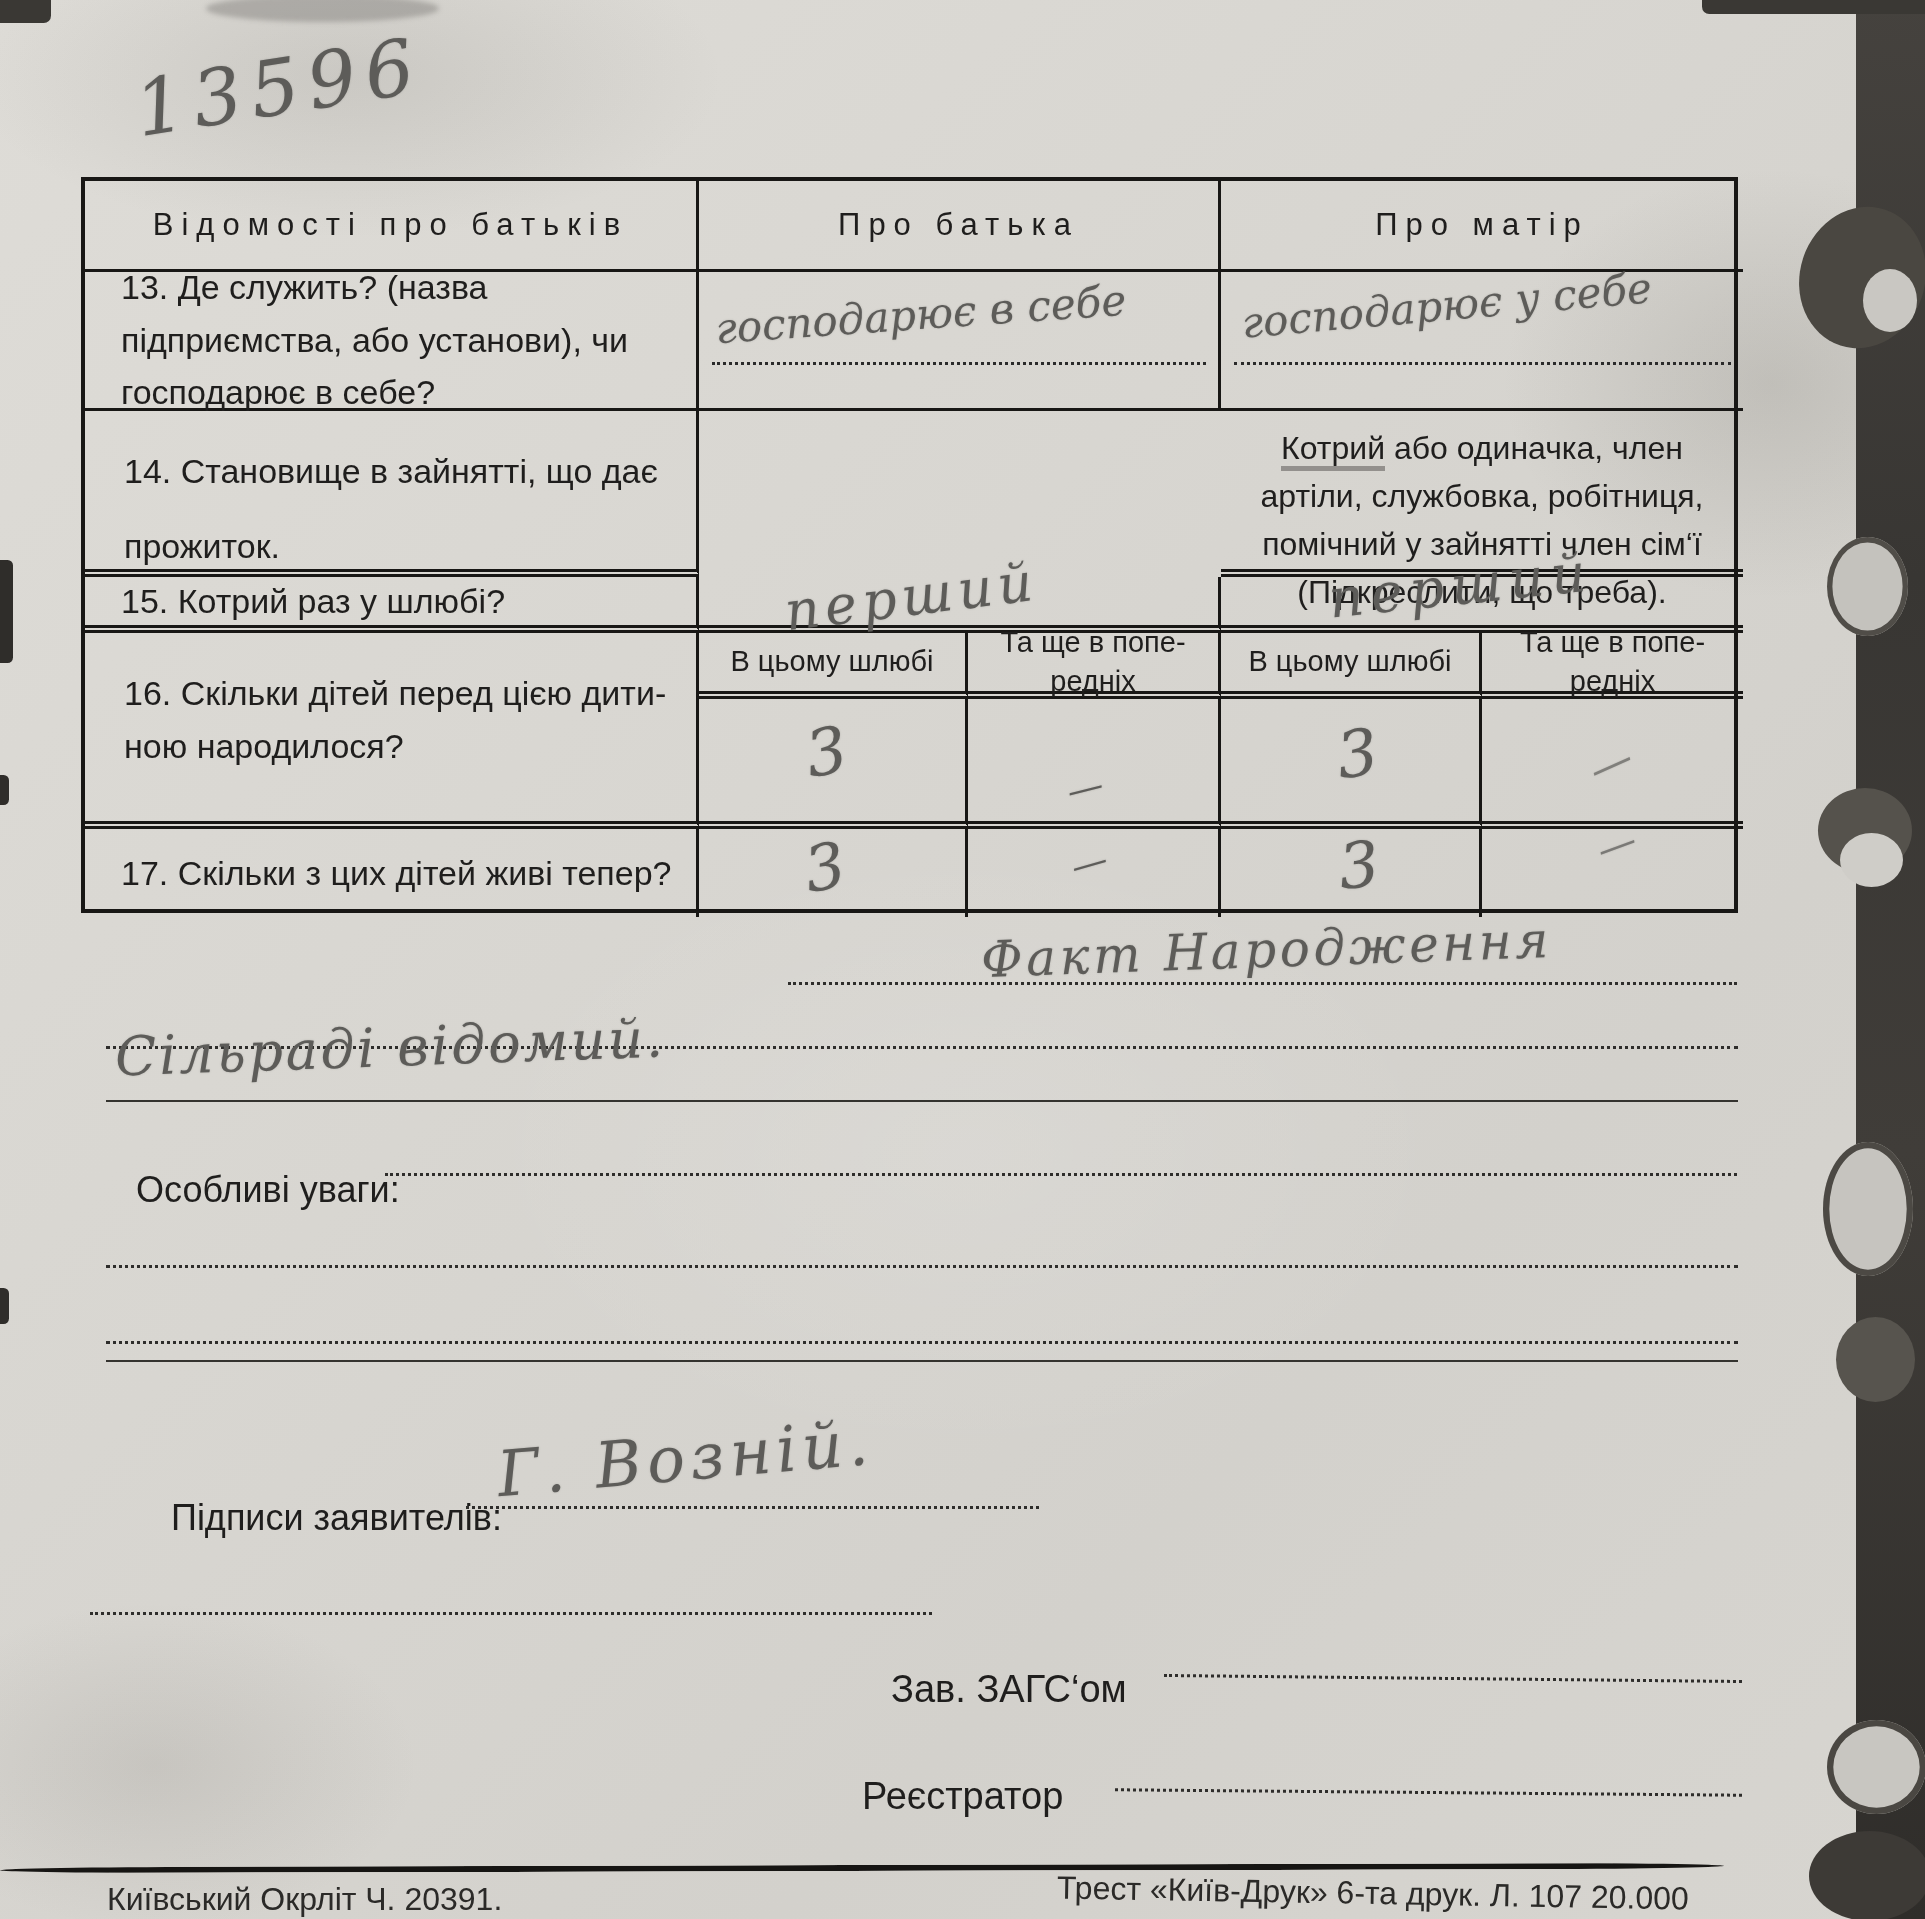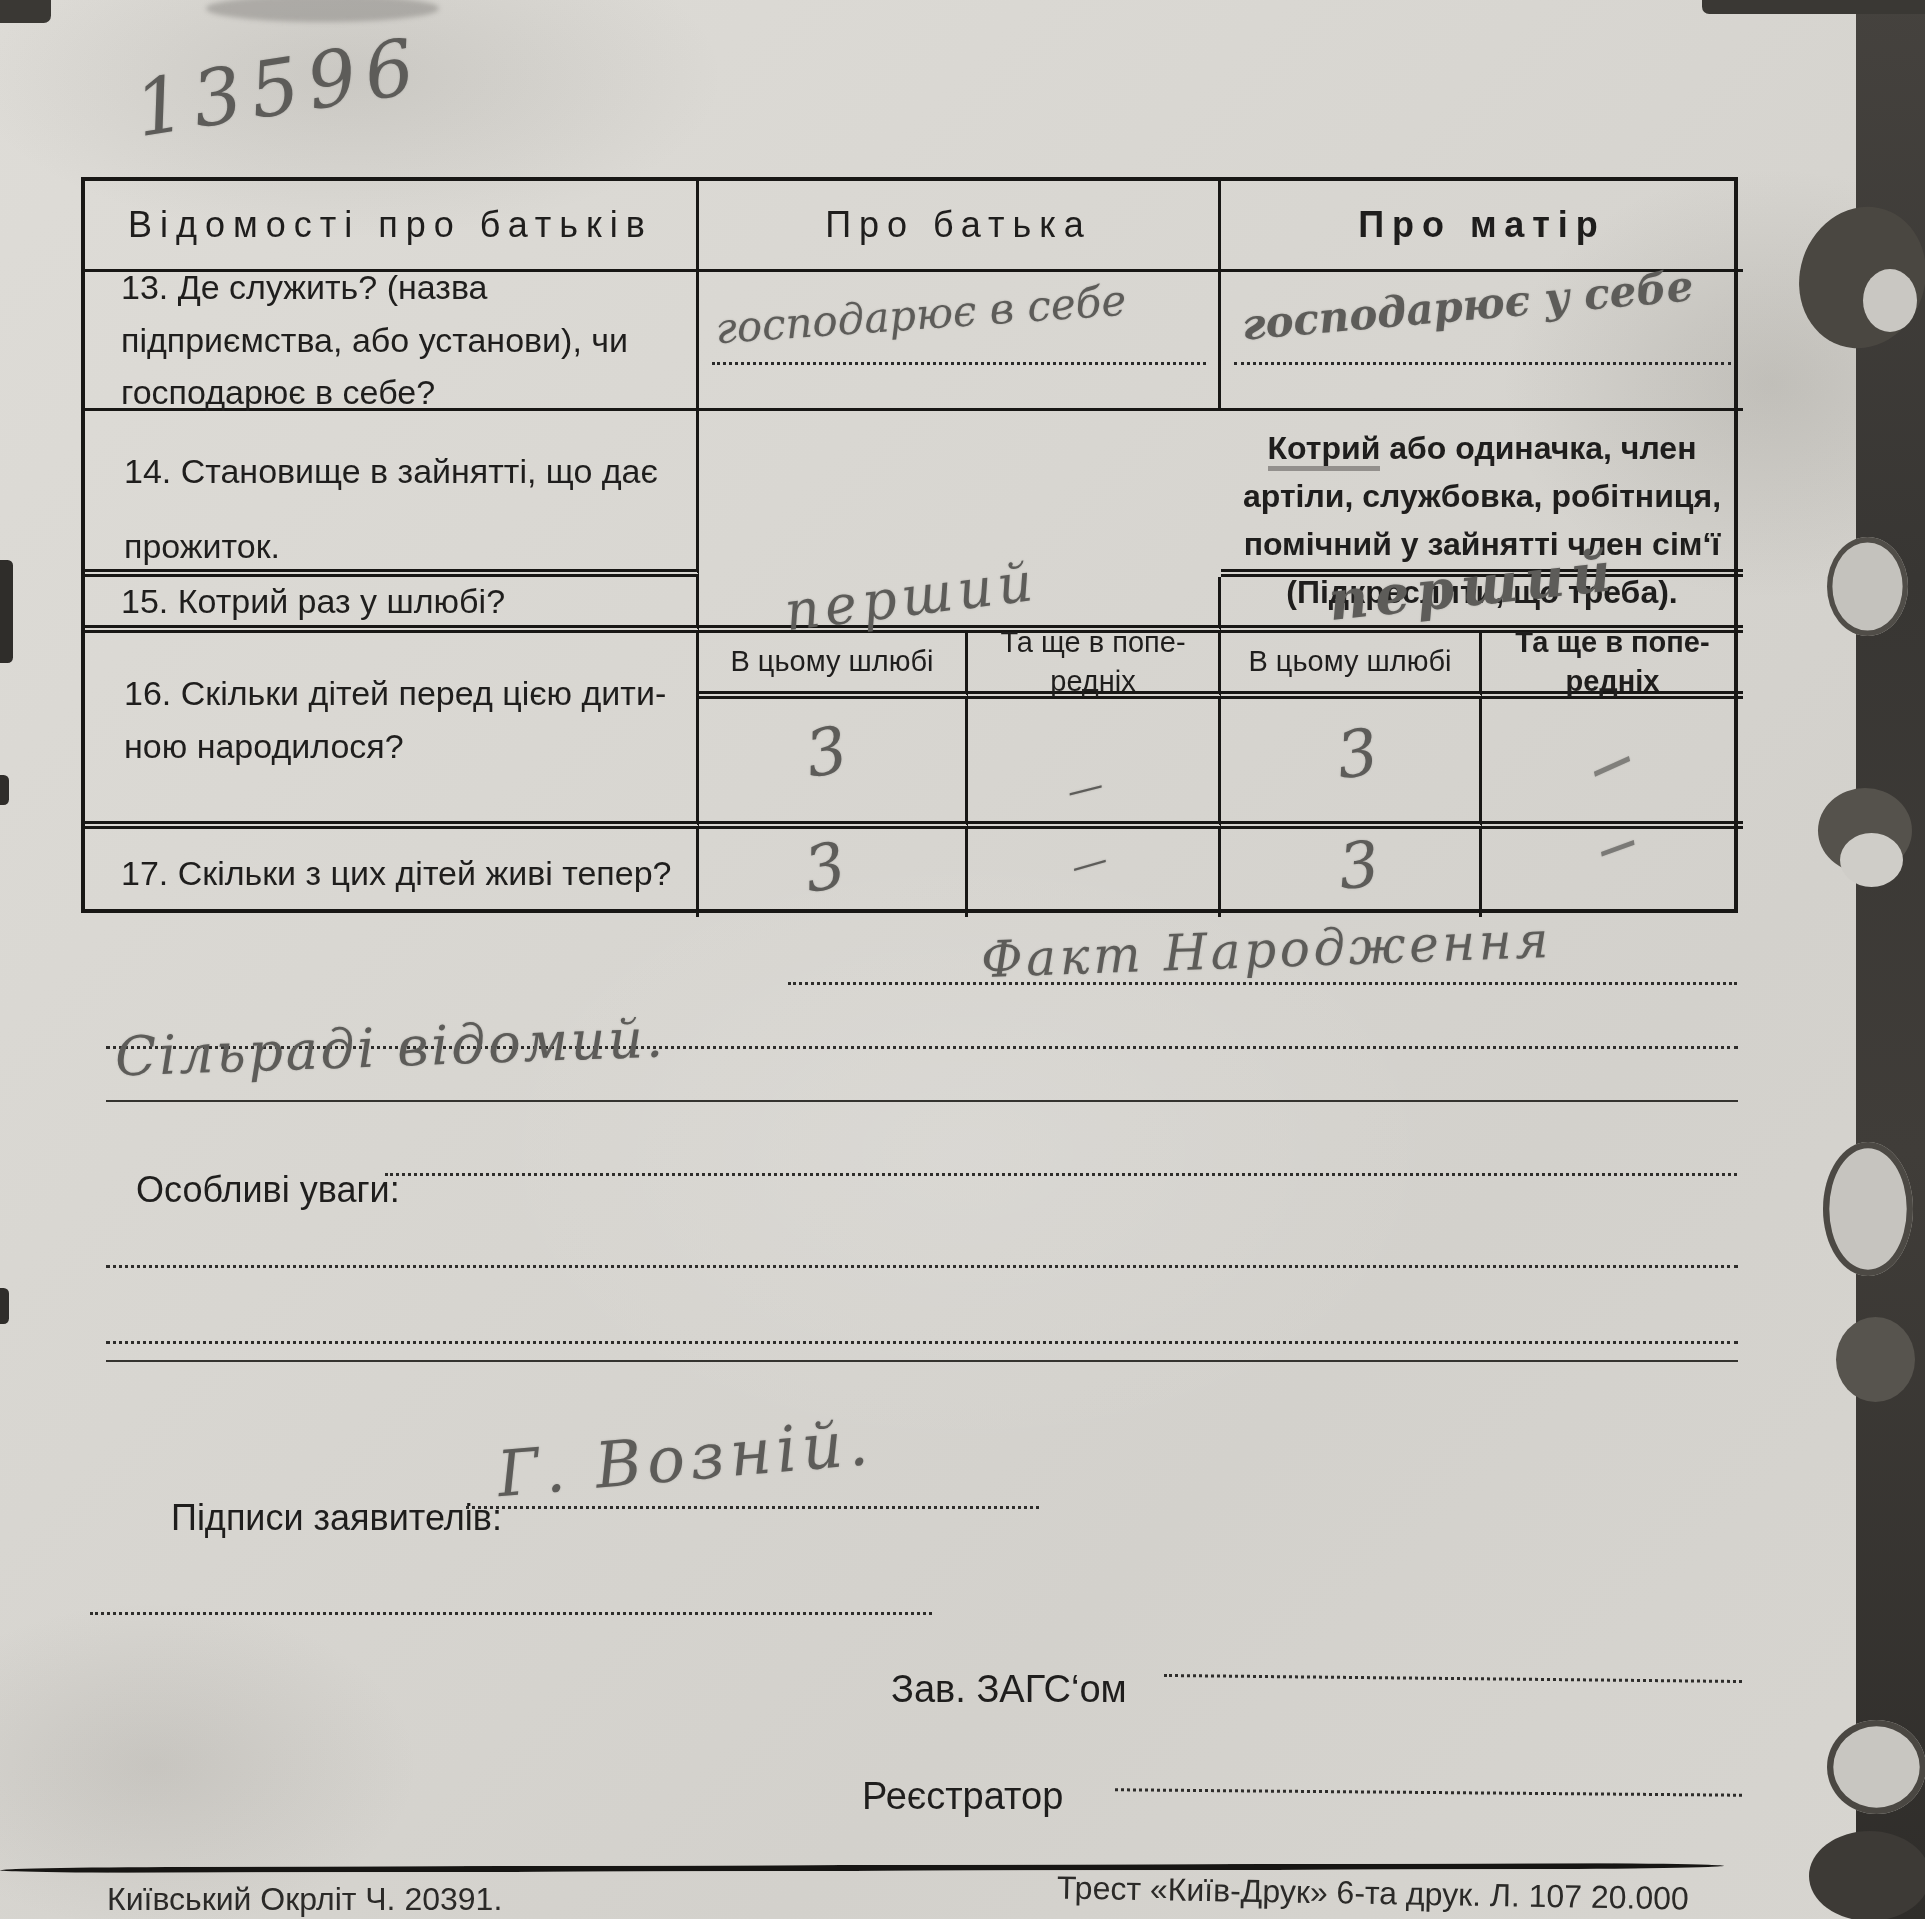--- a/index.html
+++ b/index.html
@@ -11,33 +11,33 @@
       radial-gradient(ellipse 627px 269px at 18% 4%, rgba(120,118,112,.18), transparent 60%),
       radial-gradient(ellipse 448px 358px at 92% 20%, rgba(110,108,100,.20), transparent 60%),
       radial-gradient(ellipse 716px 448px at 50% 60%, rgba(255,255,255,.10), transparent 70%),
       radial-gradient(ellipse 376px 233px at 8% 92%, rgba(120,116,110,.16), transparent 70%),
       linear-gradient(135deg,#dedcd7 0%, #d8d6d1 40%, #d3d1cc 70%, #d7d5d0 100%);
     font-family:"Liberation Sans", sans-serif;
     color:#1c1c1c;
   }
   
   .print{color:#1f1e1d;}
-  .hdr{letter-spacing:8px;font-size:36px;text-align:center;}
+  .hdr{letter-spacing:8px;font-size:31px;text-align:center;}
   .lbl{font-size:34px;line-height:1.55;}
   .small-label{font-size:36px;}
   
   .form-table{
     position:absolute;left:81px;top:177px;width:1657px;height:736px;
     display:grid;box-sizing:border-box;
     grid-template-columns:614px 269px 253px 261px 261px;
     grid-template-rows:91px 139px 166px 56px 66px 130px 88px;
     border:4.5px solid #181715;
   }
   .cell{position:relative;border-right:3.6px solid #181715;border-bottom:3.6px solid #181715;box-sizing:border-box;}
-  .cell.norb{border-right:none;font-weight:bold;}
+  .cell.norb{border-right:none;}
   .cell.nobb{border-bottom:none;}
   .cell.dbl{border-bottom:8px double #181715;}
   .vcenter{display:flex;align-items:center;}
   .hcenter{display:flex;align-items:center;justify-content:center;text-align:center;}
   .occup{font-size:32px;line-height:1.5;padding:12.5px 16px;text-align:center;}
   .subhead{font-size:29px;line-height:1.35;text-align:center;display:flex;align-items:center;justify-content:center;padding:3.6px 18px;}
   .pencil-ul{border-bottom:5.4px solid rgba(110,108,104,.65);}
   .dotted-base{position:absolute;left:12.5px;right:12.5px;border-bottom:3.6px dotted #2a2a2a;}
   
   .hw{

